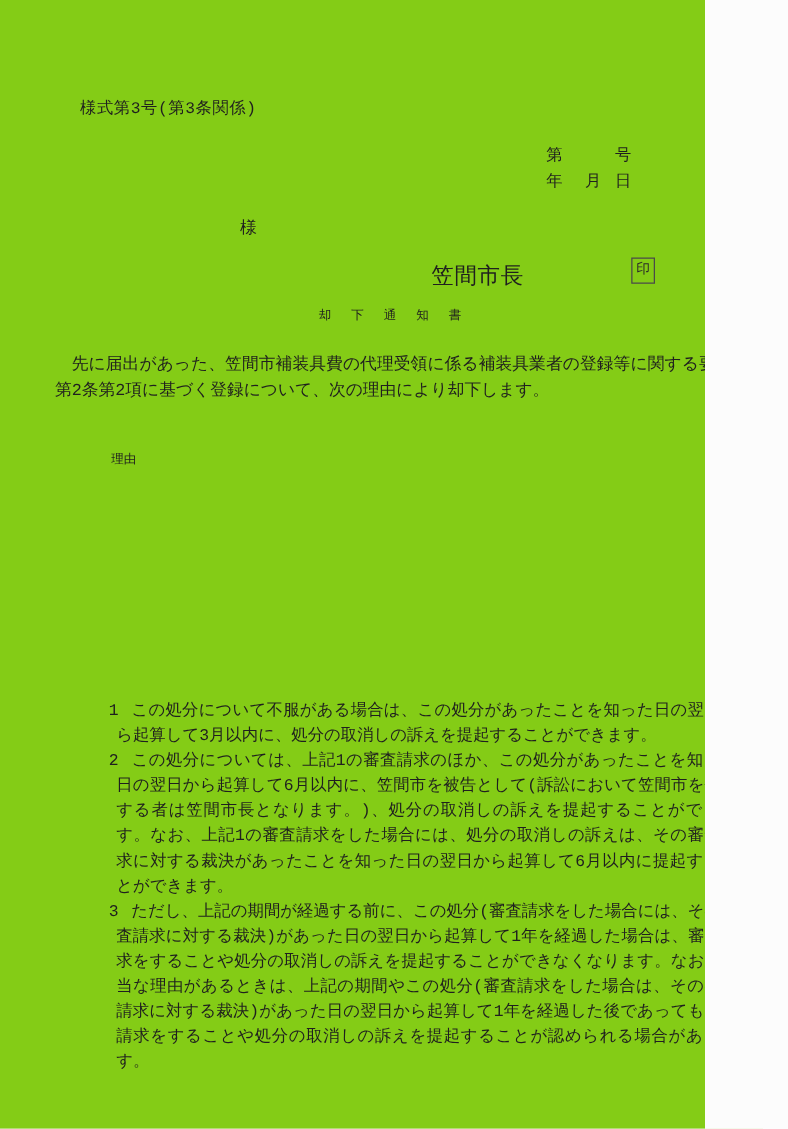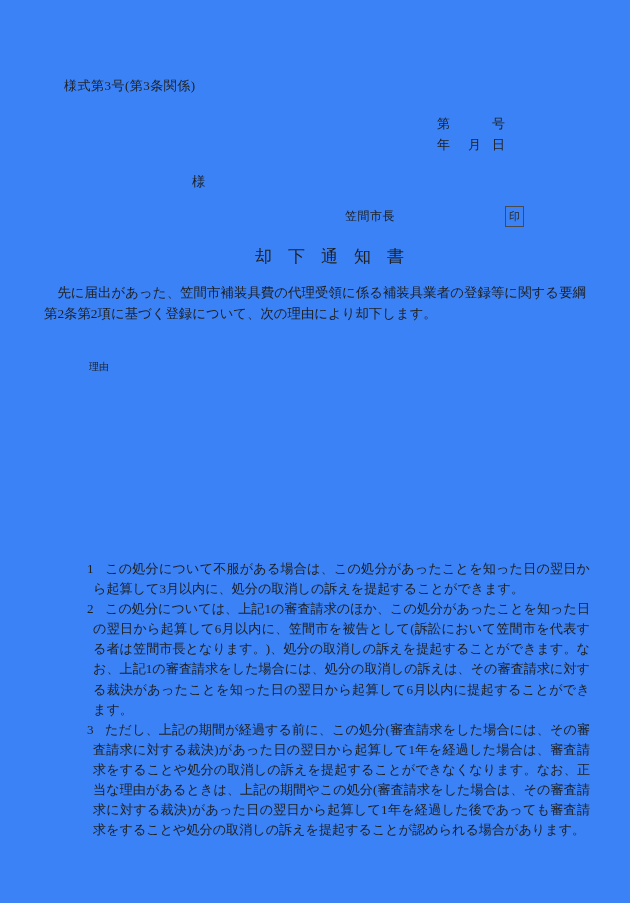--- a/index.html
+++ b/index.html
@@ -2,58 +2,58 @@
 <html lang="ja"><head>
 <meta charset="utf-8">
 <style>
   html, body {
     margin: 0;
     padding: 0;
     background: #fcfcfc;
   }
   .page {
     position: relative;
-    width: 630px;
+    width: 564px;
     height: 903px;
-    background: #3b82f6;
-    font-family: Liberation Serif, serif;
+    background: #84cc16;
+    font-family: Liberation Mono, monospace;
     color: #1f1f1f;
     overflow: hidden;
   }
   .abs { position: absolute; white-space: nowrap; }
 
   .form-label {
     left: 64px; top: 77px;
     font-size: 13px;
     letter-spacing: 0.5px;
   }
 
   .doc-no-dai  { left: 437px; top: 115px; font-size: 13px; }
   .doc-no-go   { left: 492px; top: 115px; font-size: 13px; }
   .date-year   { left: 437px; top: 136px; font-size: 13px; }
   .date-month  { left: 468px; top: 136px; font-size: 13px; }
   .date-day    { left: 492px; top: 136px; font-size: 13px; }
 
   .recipient   { left: 192px; top: 173px; font-size: 13.5px; }
 
-  .sender      { left: 345px; top: 208px; font-size: 12px; letter-spacing: 0.5px; }
+  .sender      { left: 345px; top: 208px; font-size: 18px; letter-spacing: 0.5px; }
 
   .seal-box {
     left: 505px; top: 206px;
     width: 17px; height: 19px;
     border: 1px solid #4a4a4a;
     font-size: 11px;
     line-height: 19px;
     text-align: center;
     color: #2a2a2a;
   }
 
   .doc-title {
     left: 255px; top: 245px;
-    font-size: 17px;
+    font-size: 10px;
     letter-spacing: 16px;
     font-weight: 400;
     text-align: center;
   }
 
   .body-par {
     position: absolute;
     left: 44px; top: 282px;
     width: 542px;
     font-size: 13.4px;

